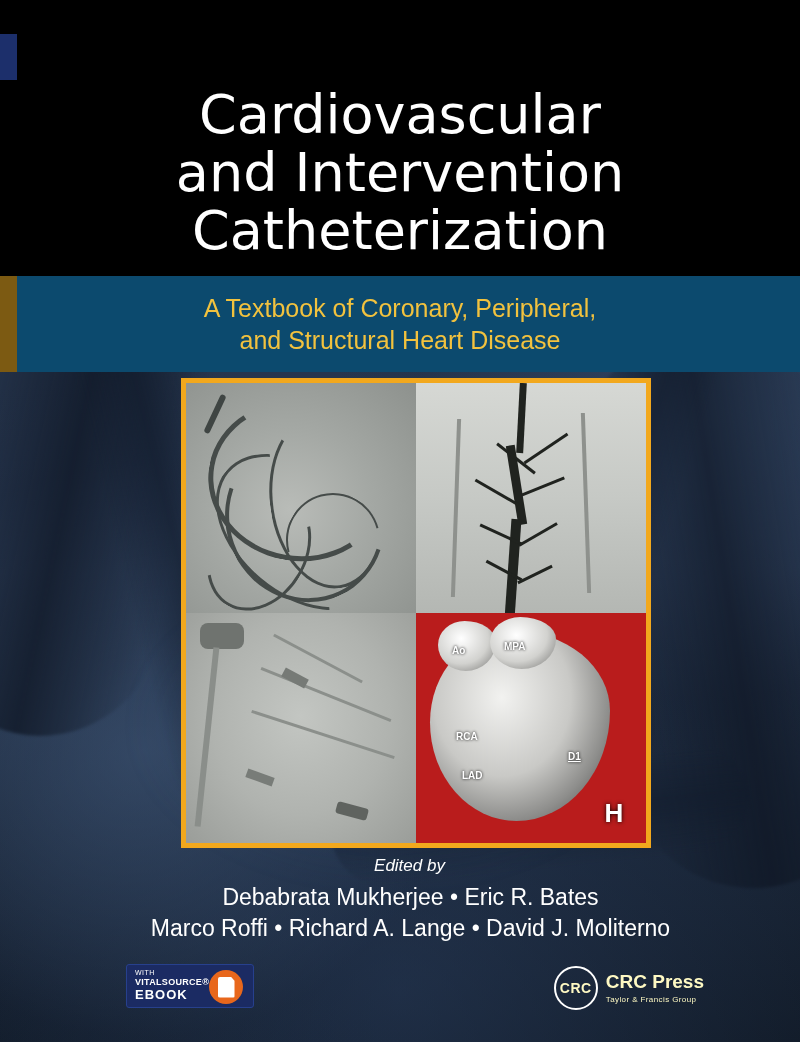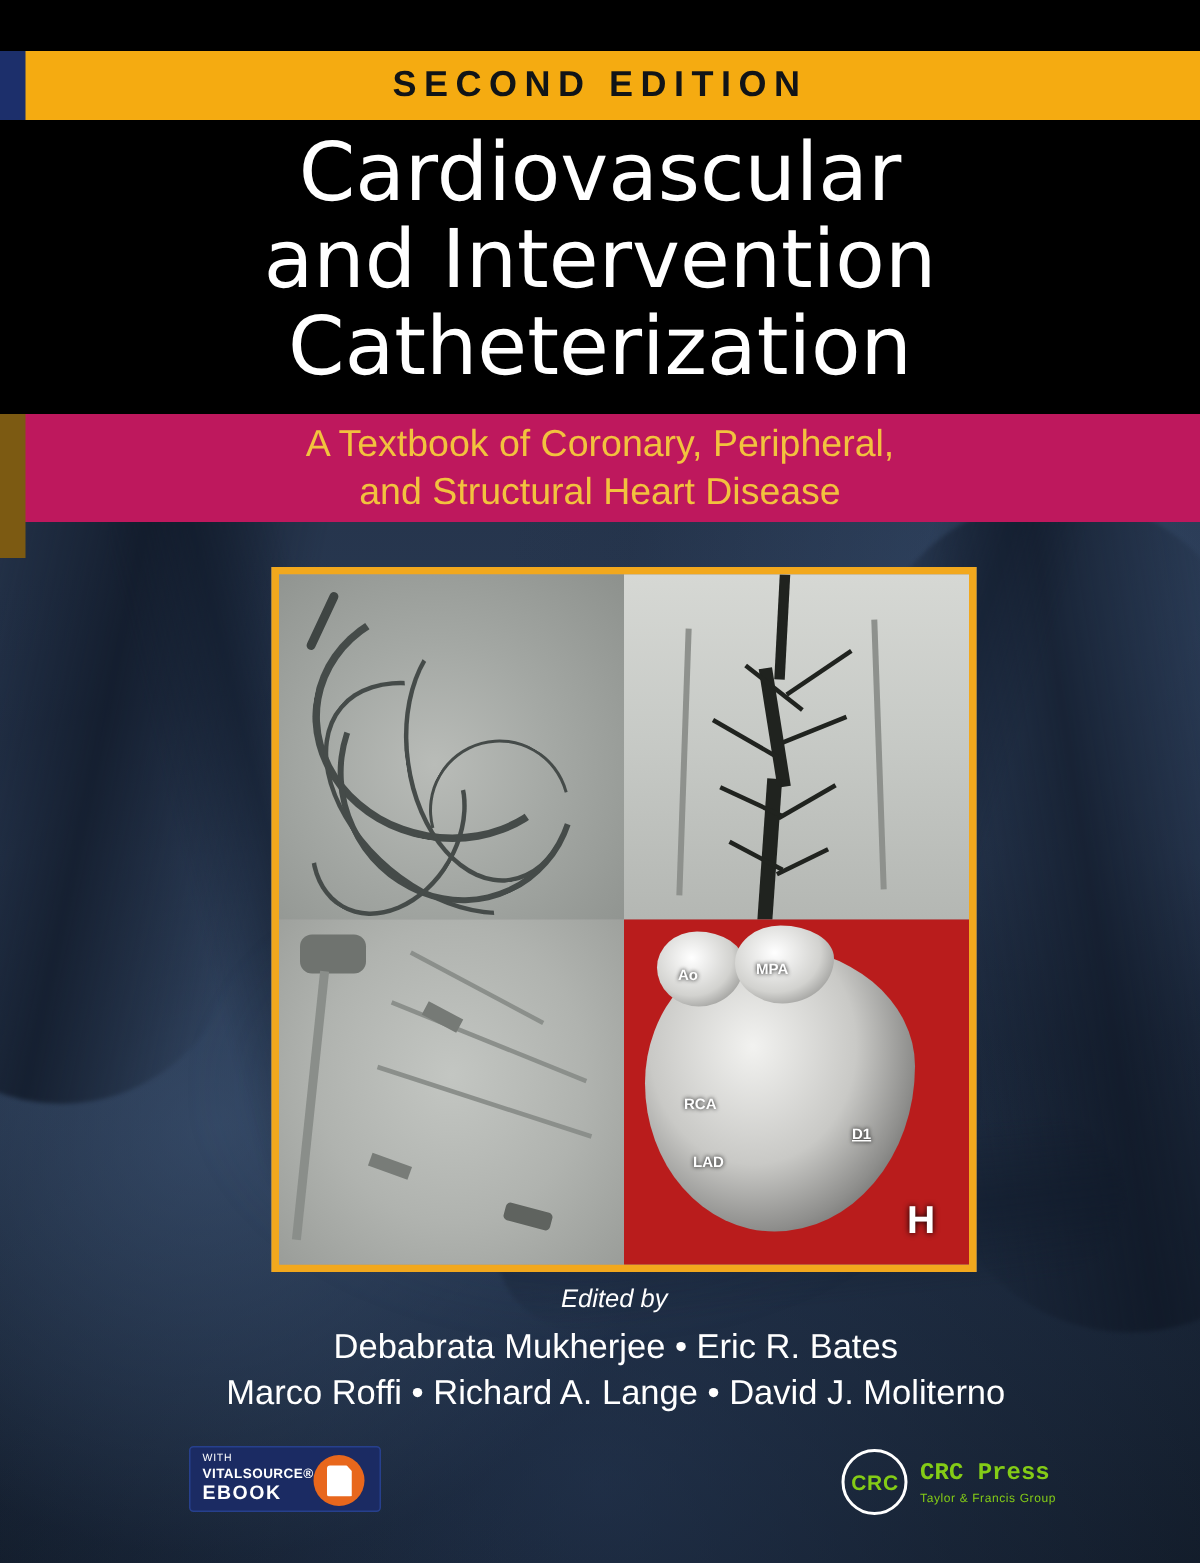--- a/index.html
+++ b/index.html
@@ -87,22 +87,22 @@
     font-size: 54px;
     line-height: 58px;
     font-weight: 400;
     letter-spacing: 0px;
     white-space: nowrap;
   }
 
   
   .subtitle-band {
     position: absolute;
-    left: 0; top: 276px; width: 100%; height: 72px;
-    background: #be185d;
+    left: 0; top: 276px; width: 100%; height: 96px;
+    background: #0c4a6e;
     display: flex;
     flex-direction: column;
     align-items: center;
     justify-content: center;
   }
   .subtitle-notch {
     position: absolute;
     left: 0; top: 276px; width: 17px; height: 96px;
     background: #7c5a12;
   }
@@ -235,52 +235,49 @@
     background: #ffffff;
     border-radius: 2px 2px 2px 2px;
     clip-path: polygon(0 0, 78% 0, 100% 20%, 100% 100%, 0 100%);
   }
 
   .crc {
     position: absolute;
     right: 96px; bottom: 32px;
     display: flex;
     align-items: center;
-    color: #84cc16;
+    color: #fef9c3;
   }
   .crc-seal {
     width: 40px; height: 40px;
     border: 2px solid #ffffff;
     border-radius: 50%;
     display: flex; align-items: center; justify-content: center;
     font-size: 14px; font-weight: bold; letter-spacing: 0.5px;
     margin-right: 8px;
   }
-  .crc-name { font-size: 16px; font-weight: bold; line-height: 1; font-family: Liberation Mono, monospace; }
+  .crc-name { font-size: 19px; font-weight: bold; line-height: 1; }
   .crc-sub { font-size: 8px; letter-spacing: 0.4px; margin-top: 4px; }
 </style>
 </head>
 <body>
 
 <div class="cover">
 
   <div class="bg">
     <div class="vessel v1"></div>
     <div class="vessel v2"></div>
     <div class="vessel v3"></div>
     <div class="vessel v4"></div>
     <div class="vessel v5"></div>
     <div class="glow"></div>
   </div>
 
   <div class="top-band"></div>
 
-  <div class="edition-ribbon">
-    <span class="edition-text">Second Edition</span>
-  </div>
   <div class="ribbon-notch"></div>
 
   <div class="title-block">
     <div class="title-line">Cardiovascular</div>
     <div class="title-line">and Intervention</div>
     <div class="title-line">Catheterization</div>
   </div>
 
   <div class="subtitle-band">
     <div class="subtitle-line">A Textbook of Coronary, Peripheral,</div>

